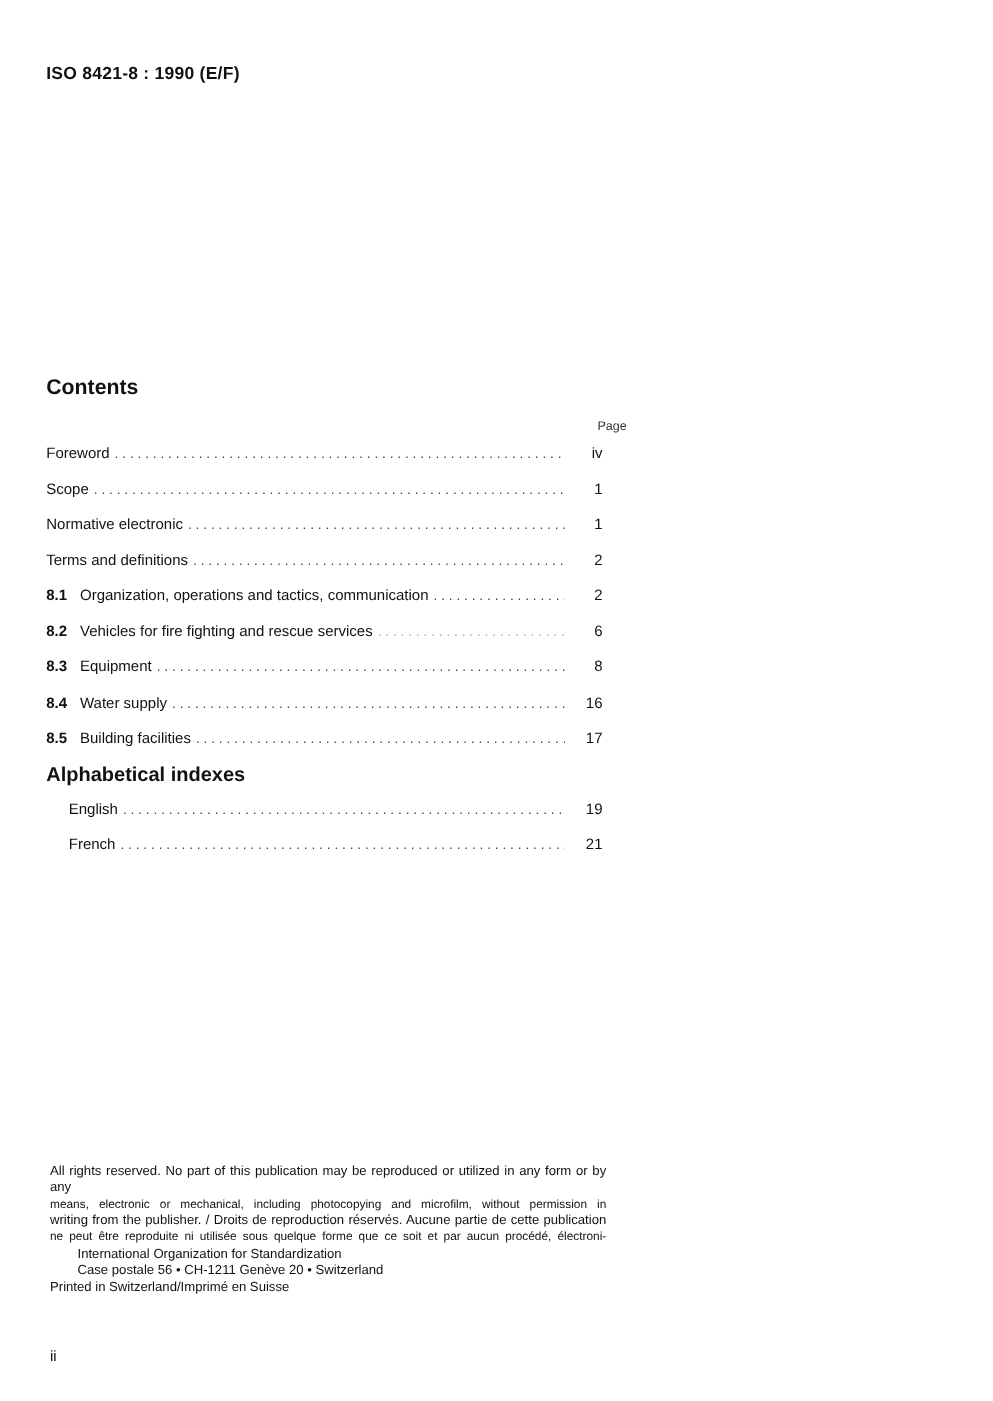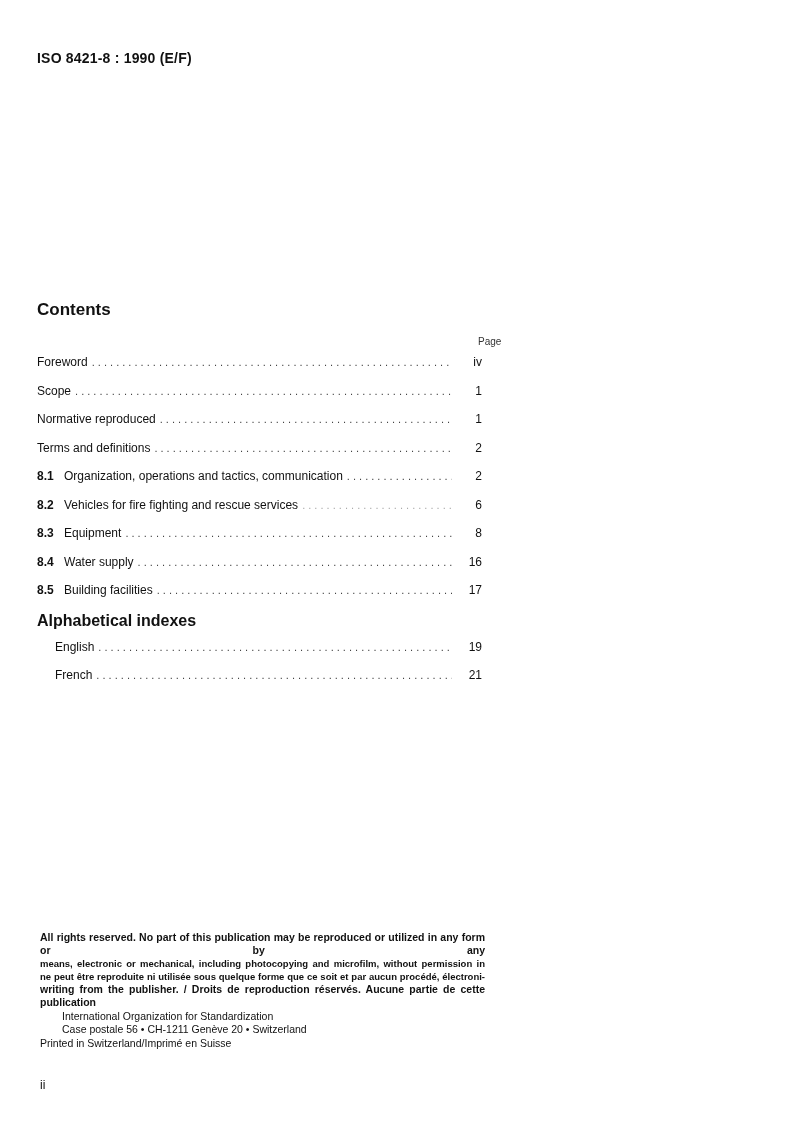--- a/index.html
+++ b/index.html
@@ -11,21 +11,21 @@
   .toc-row { position:absolute; left:0; width:445px; height:18px; display:flex; align-items:baseline; font-size:12px; }
   .toc-num { font-weight:bold; width:27px; flex:none; }
   .toc-label { flex:none; white-space:nowrap; padding-right:4px; }
   .toc-dots { flex:1; overflow:hidden; white-space:nowrap; color:#444; font-size:11px; letter-spacing:2.3px; }
   .toc-dots::before { content:". . . . . . . . . . . . . . . . . . . . . . . . . . . . . . . . . . . . . . . . . . . . . . . . . . . . . . . . . . . . . . . . . . . . . . . . . . . . . . . . . . . . . . . . . . . . . . . . . . ."; letter-spacing:0; }
   .toc-page { flex:none; width:30px; text-align:right; }
   .toc-heading { position:absolute; left:0; font-size:16px; font-weight:bold; }
   .indent { padding-left:18px; }
   .copyright { position:absolute; left:40px; top:931px; width:445px; font-size:10.5px; line-height:13px; }
   .copyright p { margin:0; }
-  .justify { text-align:justify; text-align-last:justify;font-weight:bold; }
+  .justify { text-align:justify; text-align-last:justify; }
   .small { font-size:9.5px; }
   .org { padding-left:22px; }
   .folio { position:absolute; left:40px; top:1078px; font-size:12px; }
 </style>
 </head>
 <body>
 
 <div class="header">ISO 8421-8 : 1990 (E/F)</div>
 
 <div class="contents-title">Contents</div>
@@ -36,21 +36,21 @@
     <span class="toc-label">Foreword</span>
     <span class="toc-dots"></span>
     <span class="toc-page">iv</span>
   </div>
   <div class="toc-row" style="top:29px">
     <span class="toc-label">Scope</span>
     <span class="toc-dots"></span>
     <span class="toc-page">1</span>
   </div>
   <div class="toc-row" style="top:57px">
-    <span class="toc-label">Normative reproduced</span>
+    <span class="toc-label">Normative electronic</span>
     <span class="toc-dots"></span>
     <span class="toc-page">1</span>
   </div>
   <div class="toc-row" style="top:86px">
     <span class="toc-label">Terms and definitions</span>
     <span class="toc-dots"></span>
     <span class="toc-page">2</span>
   </div>
   <div class="toc-row" style="top:114px">
     <span class="toc-num">8.1</span>
@@ -93,20 +93,20 @@
   <div class="toc-row" style="top:313px">
     <span class="toc-label indent">French</span>
     <span class="toc-dots"></span>
     <span class="toc-page">21</span>
   </div>
 </div>
 
 <div class="copyright">
   <p class="justify">All rights reserved. No part of this publication may be reproduced or utilized in any form or by any</p>
   <p class="justify small">means, electronic or mechanical, including photocopying and microfilm, without permission in</p>
+  <p class="justify">writing from the publisher. / Droits de reproduction réservés. Aucune partie de cette publication</p>
   <p class="justify small">ne peut être reproduite ni utilisée sous quelque forme que ce soit et par aucun procédé, électroni-</p>
-  <p class="justify">writing from the publisher. / Droits de reproduction réservés. Aucune partie de cette publication</p>
   <p class="org" style="margin-top:1px">International Organization for Standardization</p>
   <p class="org">Case postale 56 • CH-1211 Genève 20 • Switzerland</p>
   <p style="margin-top:1px">Printed in Switzerland/Imprimé en Suisse</p>
 </div>
 
 <div class="folio">ii</div>
 
 </body></html>

